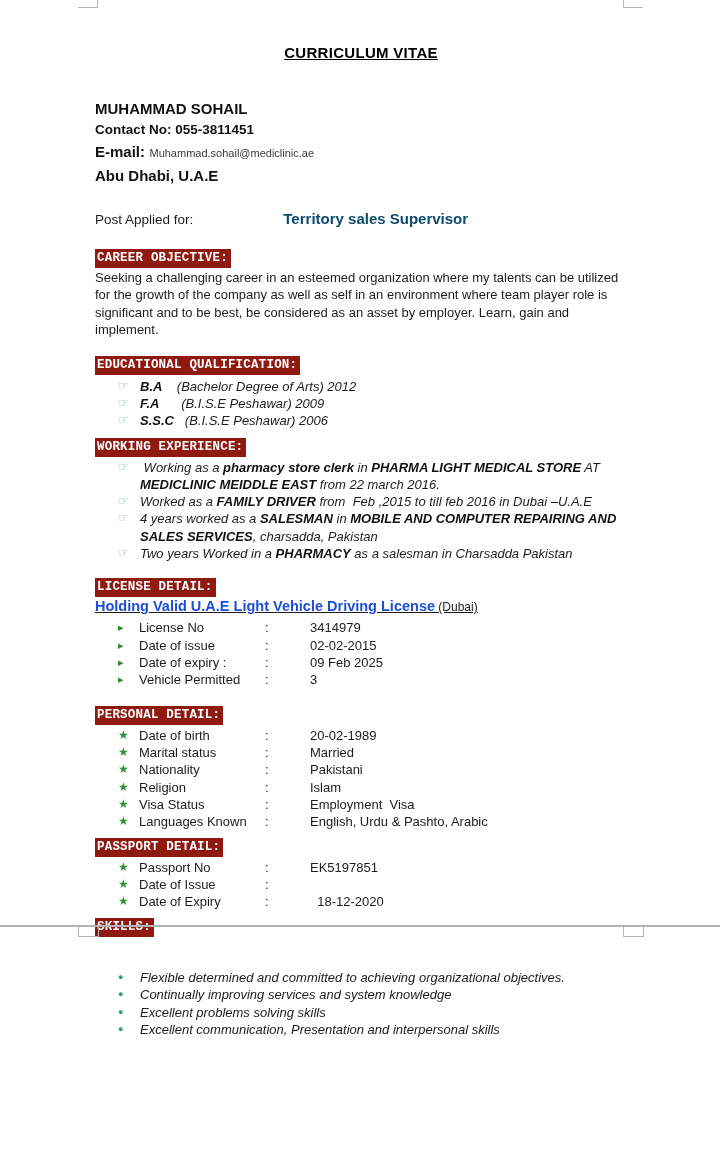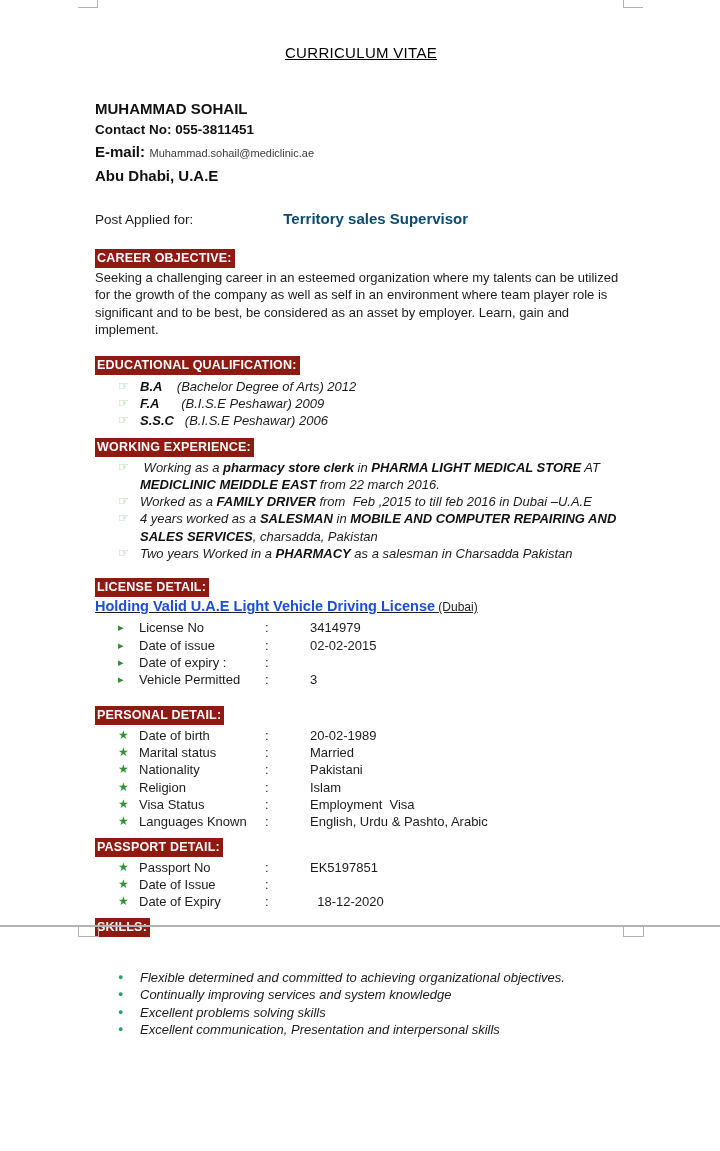--- a/index.html
+++ b/index.html
@@ -9,35 +9,35 @@
   
   .mark{position:absolute;}
   .mark.tl{left:78px;top:0;width:19px;height:7px;border-bottom:1px solid #b3b3b3;border-right:1px solid #b3b3b3;}
   .mark.tr{left:623px;top:0;width:19px;height:7px;border-bottom:1px solid #b3b3b3;border-left:1px solid #b3b3b3;}
   .break-line{position:absolute;left:0;top:925px;width:720px;border-top:2px solid #b3b3b3;}
   .mark.bl{left:78px;top:927px;width:19px;height:9px;border-left:1px solid #b3b3b3;border-right:1px solid #b3b3b3;border-bottom:1px solid #b3b3b3;}
   .mark.br{left:623px;top:927px;width:19px;height:9px;border-left:1px solid #b3b3b3;border-right:1px solid #b3b3b3;border-bottom:1px solid #b3b3b3;}
 
   .content{position:absolute;left:95px;top:0;width:532px;}
 
-  .title{margin-top:44px;text-align:center;font-size:15px;font-weight:400;line-height:18px;color:#000;}
+  .title{margin-top:44px;text-align:center;font-size:15px;font-weight:700;line-height:18px;color:#000;}
   .title span{text-decoration:underline;letter-spacing:.3px;}
 
   .idblock{margin-top:36px;}
   .name{font-size:15px;font-weight:700;line-height:21px;color:#111;}
   .contact{font-size:13.5px;font-weight:700;line-height:21px;color:#111;}
   .email{line-height:23px;}
   .email-label{font-size:15px;font-weight:700;color:#111;}
   .email-value{font-size:11px;color:#3a3a3a;margin-top:10px;}
   .location{font-size:15px;font-weight:700;line-height:22px;color:#111;}
 
   .post{margin-top:22px;line-height:20px;font-size:13.5px;}
   .post-value{font-weight:700;font-size:15px;margin-left:90px;color:#0c4a6e;}
 
-  .sec-head{line-height:16px;}
+  .sec-head{line-height:16px;font-family:Liberation Mono, monospace;}
   .sec-head .chip{display:inline-block;background:#8e1a12;color:#fff;font-weight:700;font-size:12.5px;padding:1px 3px 2px 2px;letter-spacing:.2px;}
   .mt-career{margin-top:19px;}
   .mt-edu{margin-top:17px;}
   .mt-work{margin-top:8px;}
   .mt-license{margin-top:16px;}
   .mt-personal{margin-top:17px;}
   .mt-passport{margin-top:7px;}
   .mt-skills{margin-top:7px;}
 
   .objective{font-size:13px;line-height:17.4px;margin-top:1px;width:524px;}
@@ -145,20 +145,21 @@
         <div class="drow">
           <span class="bullet">▸</span>
           <span class="dlabel">Date of issue</span>
           <span class="dcolon">:</span>
           <span class="dvalue">02-02-2015</span>
         </div>
         <div class="drow">
           <span class="bullet">▸</span>
           <span class="dlabel">Date of expiry :</span>
           <span class="dcolon">:</span>
+          <span class="dvalue">09 Feb 2025</span>
         </div>
         <div class="drow">
           <span class="bullet">▸</span>
           <span class="dlabel">Vehicle Permitted</span>
           <span class="dcolon">:</span>
           <span class="dvalue">3</span>
         </div>
       </div>
 
     <div class="sec-head mt-personal"><span class="chip">PERSONAL DETAIL:</span></div>

